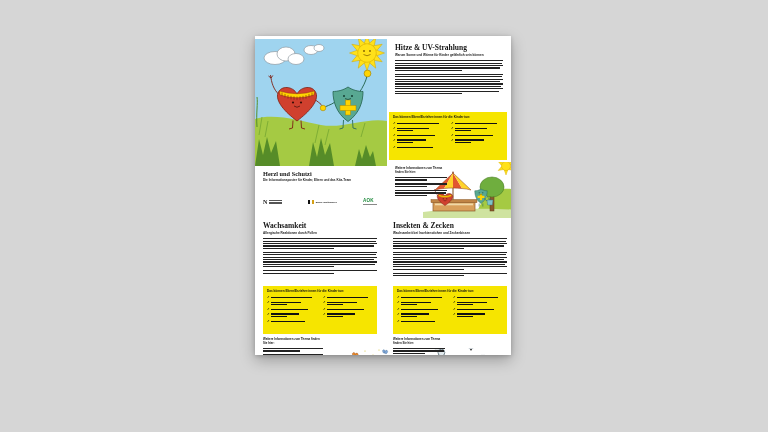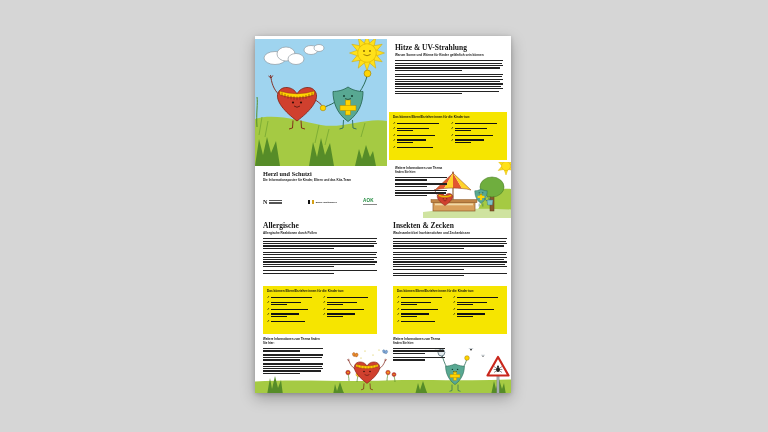--- a/index.html
+++ b/index.html
@@ -1,18 +1,18 @@
 <!DOCTYPE html>
 <html style="--background: #d6d6d6; --yellow: #f6e500; --sky: #9fd4ef; --grass: #a5ca43; --grass_dark: #568c28; --heart_red: #d0402e; --shield_teal: #58a892; --sun_yellow: #ffe11a; --sign_red: #c9271c; --aok_green: #1e8a3c;"><head>
 <meta charset="utf-8">
 <style>
   html,body{margin:0;padding:0}
   body{width:768px;height:432px;background:var(--background,#d6d6d6);overflow:hidden;
        font-family:"Liberation Sans",sans-serif;position:relative}
-  .poster{position:absolute;left:255px;top:36px;width:256px;height:357px;background:#fff;
+  .poster{position:absolute;left:255px;top:36px;width:256px;height:319px;background:#fff;
           box-shadow:0 5px 14px rgba(0,0,0,.28),0 1px 4px rgba(0,0,0,.18);overflow:hidden}
   .abs{position:absolute}
   svg{display:block}
   .z2{z-index:2}
   .h1{font-family:"Liberation Serif",serif;font-weight:700;font-size:7.5px;line-height:1.05;color:#141414}
   .h1.small{font-size:6.3px}
   .sub{font-weight:700;font-size:3.1px;line-height:1.25;color:#1a1a1a;margin-top:1.7px}
   .para{margin-top:2.8px}
   .tline{height:1.25px;background:#222;margin-bottom:1.15px}
   .ybox{background:var(--yellow,#f6e500);padding:3.5px 4px;box-sizing:border-box}
@@ -285,21 +285,21 @@
         <div class="tline" style="width: 62%;"></div>
       </div>
     <div class="para">
         <div class="tline" style="width: 100%;"></div>
         <div class="tline" style="width: 99%;"></div>
         <div class="tline" style="width: 62%;"></div>
       </div>
   </div>
 
   <div class="abs" style="left:8px;top:186px;width:114px">
-    <div class="h1">Allergische</div>
+    <div class="h1">Wachsamkeit</div>
     <div class="sub">Allergische Reaktionen durch Pollen</div>
     <div class="para">
         <div class="tline" style="width: 100%;"></div>
         <div class="tline" style="width: 99%;"></div>
         <div class="tline" style="width: 100%;"></div>
         <div class="tline" style="width: 97%;"></div>
         <div class="tline" style="width: 62%;"></div>
       </div>
     <div class="para">
         <div class="tline" style="width: 100%;"></div>

